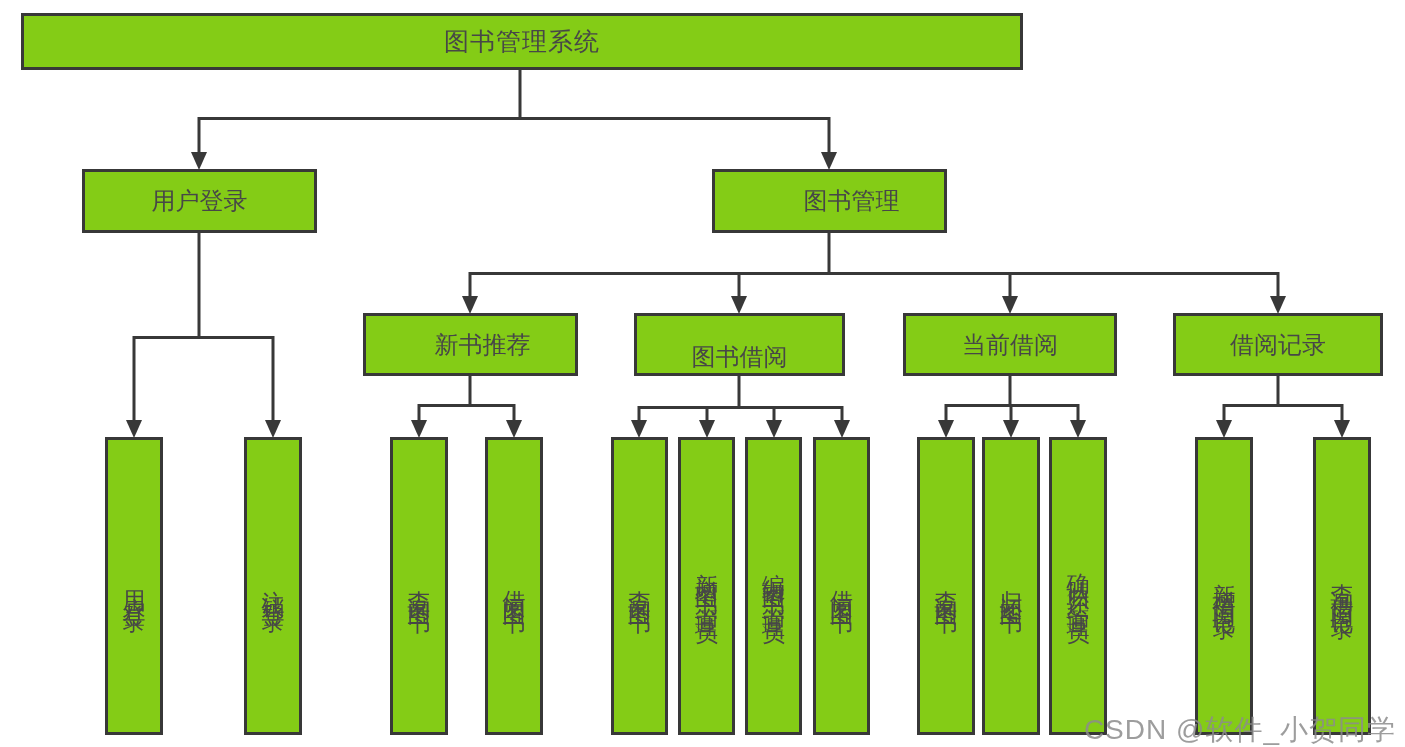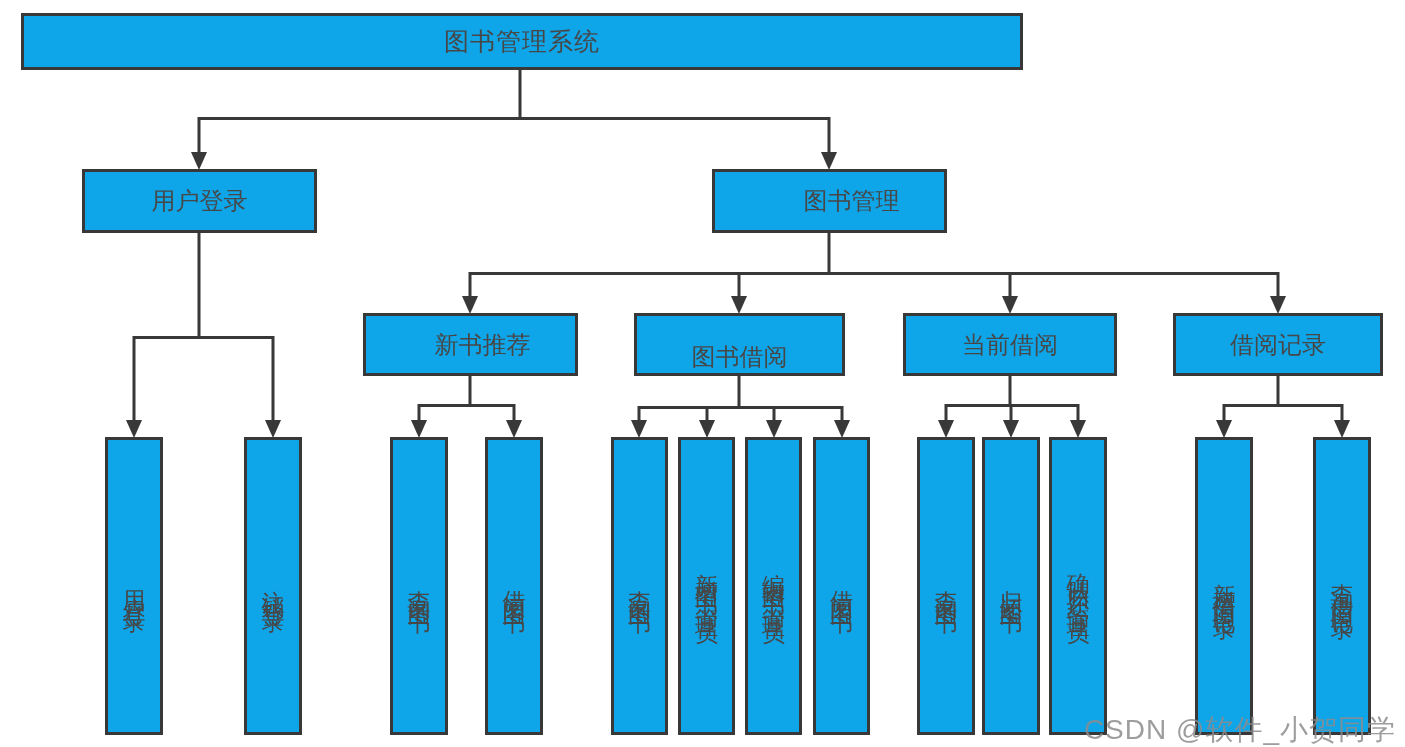--- a/index.html
+++ b/index.html
@@ -13,21 +13,21 @@
   }
   .connectors {
     position: absolute;
     left: 0; top: 0;
     width: 1405px; height: 747px;
   }
   .node {
     position: absolute;
     box-sizing: border-box;
     border: 3px solid #383838;
-    background: #0ea5e9;
+    background: #84cc16;
     display: flex;
     align-items: center;
     justify-content: center;
     color: #474747;
     font-size: 24px;
     white-space: nowrap;
   }
   .node.root { font-size: 25px; letter-spacing: 1px; }
   .node.vert {
     writing-mode: vertical-rl;

